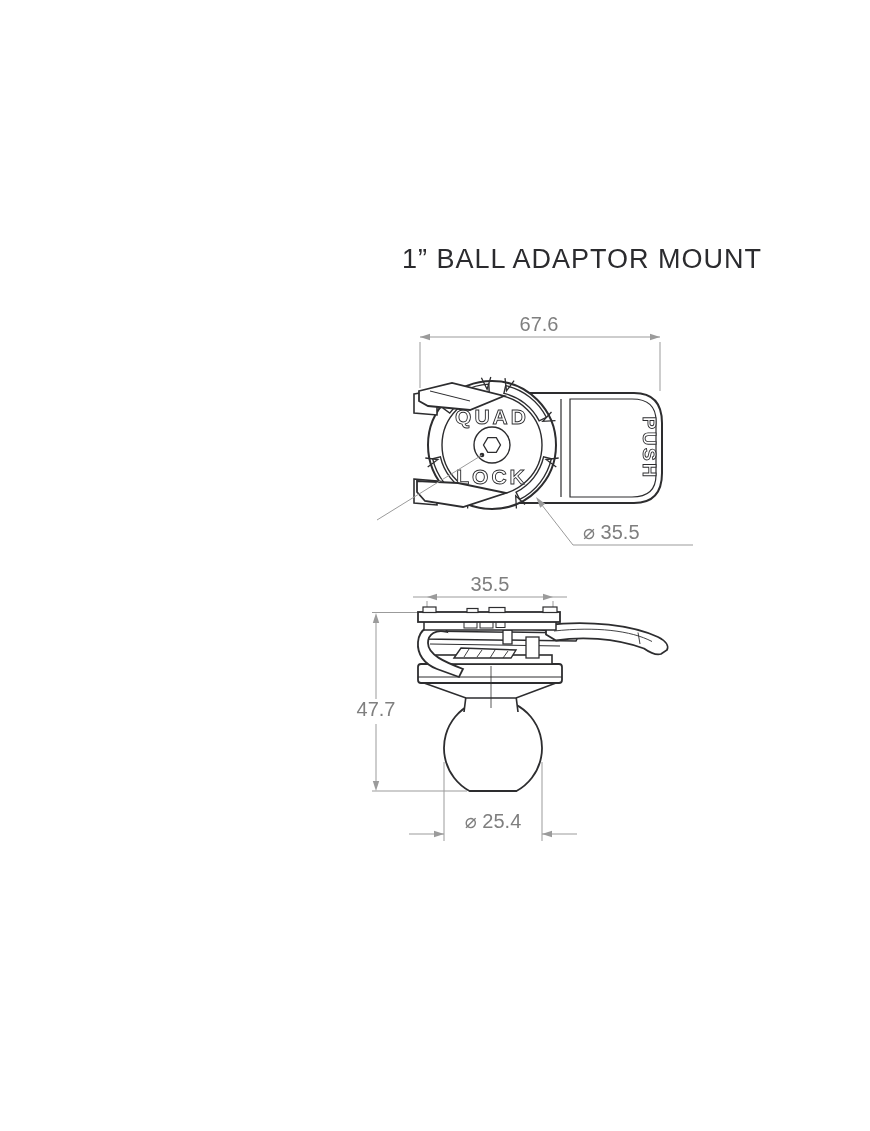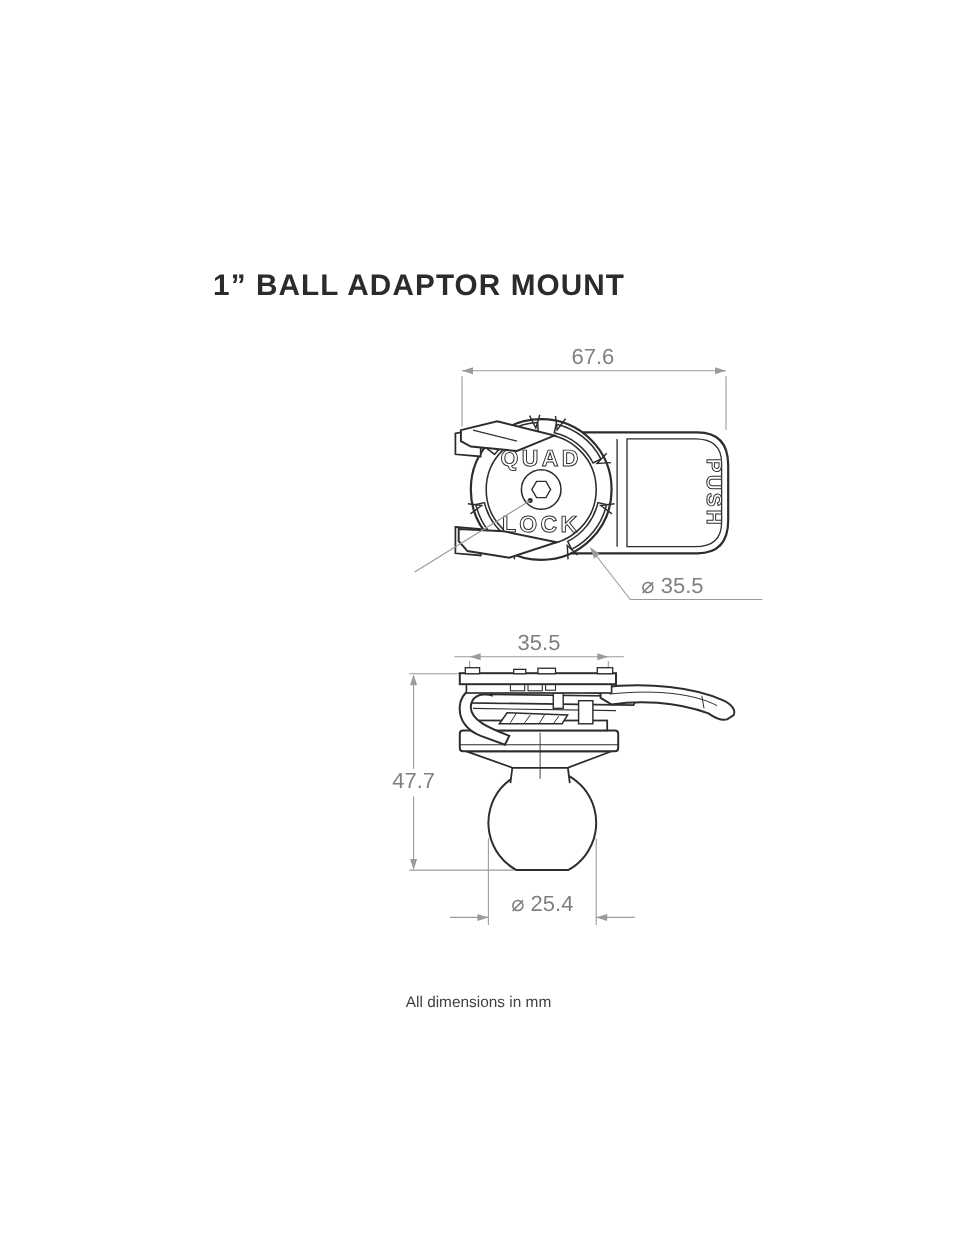--- a/index.html
+++ b/index.html
@@ -1,19 +1,19 @@
 <!DOCTYPE html>
 <html><head>
 <meta charset="utf-8">
 <style>
   html,body{margin:0;padding:0;background:#ffffff;}
   #page{position:relative;width:870px;height:1131px;background:#ffffff;overflow:hidden;
         font-family:"Liberation Sans",sans-serif;}
-  #title{position:absolute;top:244px;left:0;width:762px;text-align:center;
-         font-size:27px;font-weight:700;letter-spacing:1px;color:#2b2b2e;}
+  #title{position:absolute;top:244px;left:0;width:762px;text-align:right;
+         font-size:27px;font-weight:400;letter-spacing:1px;color:#2b2b2e;}
   #drawing{position:absolute;top:0;left:0;}
   #callout{position:absolute;left:192px;top:476px;font-size:17px;line-height:17px;
            color:#606060;letter-spacing:.2px;white-space:nowrap;}
   #footer{position:absolute;top:902px;left:0;width:870px;text-align:center;
           font-size:14px;color:#3f3f3f;}
   
   .pf{fill:#ffffff;stroke:#2d2d2f;}
   .pl{fill:none;stroke:#2d2d2f;}
   .dim{fill:none;stroke:#9b9b9b;stroke-width:1;}
   .dimarrow{fill:#9b9b9b;stroke:none;}
@@ -156,15 +156,14 @@
         <path class="dim" d="M409,834 L444,834"></path>
         <path class="dim" d="M577,834 L542,834"></path>
         <polygon class="dimarrow" points="444,834 434,830.8 434,837.2"></polygon>
         <polygon class="dimarrow" points="542,834 552,830.8 552,837.2"></polygon>
         <text class="dimtxt" x="493" y="828" text-anchor="middle">⌀ 25.4</text>
       </g>
     </g>
   </svg>
 
 
-  <div id="footer">All dimensions in mm</div>
 
 </div>
 
 </body></html>

